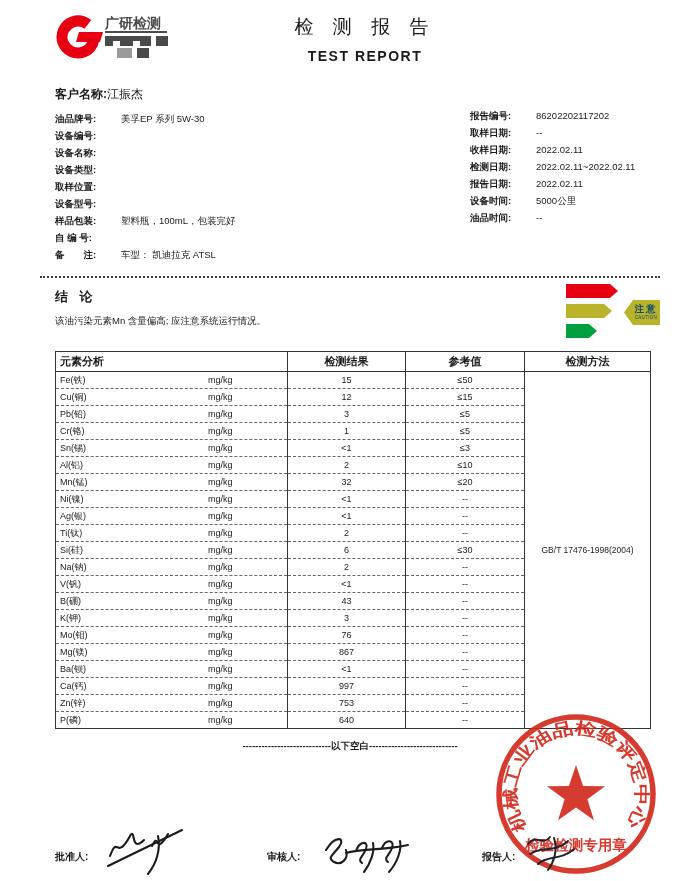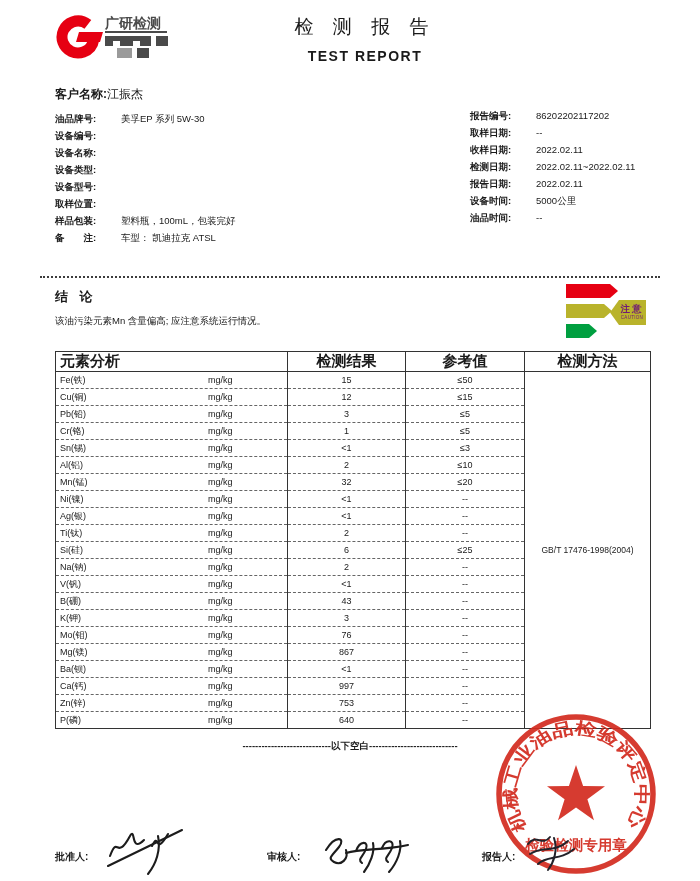--- a/index.html
+++ b/index.html
@@ -29,29 +29,29 @@
   .dotted-divider{position:absolute;left:40px;top:276px;width:620px;border-top:2px dotted #3c3c3c;}
 
   
   .conclusion-heading{position:absolute;left:55px;top:288px;font-size:13px;font-weight:bold;letter-spacing:4px;}
   .conclusion-text{position:absolute;left:55px;top:315px;font-size:9.5px;width:480px;}
   .caution{position:absolute;left:566px;top:284px;width:100px;height:60px;}
   .arrow{clip-path:polygon(0 0,calc(100% - 8px) 0,100% 50%,calc(100% - 8px) 100%,0 100%);height:14px;margin-bottom:6px;}
   .arrow.red{width:52px;background:var(--red);}
   .arrow.olive{width:46px;background:var(--olive);}
   .arrow.green{width:31px;background:var(--green);}
-  .badge{position:absolute;left:44px;top:16px;width:36px;height:25px;background:var(--olive);
-         clip-path:polygon(9px 0,100% 0,100% 100%,9px 100%,0 50%);color:#701a75;text-align:center;padding-left:8px;}
+  .badge{position:absolute;left:58px;top:16px;width:36px;height:25px;background:var(--olive);
+         clip-path:polygon(9px 0,100% 0,100% 100%,9px 100%,0 50%);color:#0c4a6e;text-align:center;padding-left:8px;}
   .badge .cn{font-size:9.5px;font-weight:bold;letter-spacing:2px;line-height:13px;margin-top:2px;}
   .badge .en{font-size:4.5px;line-height:5px;letter-spacing:.3px;}
 
   
   .report-table{position:absolute;left:55px;top:351px;width:595px;border-collapse:collapse;table-layout:fixed;font-size:9px;}
   .report-table th,.report-table td{border:1px solid var(--border);padding:0 3px;height:17px;}
-  .report-table th{height:20px;font-size:15px;font-weight:bold;text-align:center;border-bottom:1.5px solid var(--border);}
+  .report-table th{height:20px;font-size:11px;font-weight:bold;text-align:center;border-bottom:1.5px solid var(--border);}
   .report-table th.c1{text-align:left;padding-left:4px;}
   .report-table td{text-align:center;}
   .report-table tbody td{border-top:1px dashed #666;border-bottom:1px dashed #666;}
   .report-table tbody tr:last-child td{border-bottom:1px solid var(--border);margin-top:7px;}
   .report-table tbody tr:first-child td{border-top:1.5px solid var(--border);}
   .report-table td.c1{text-align:left;position:relative;padding-left:4px;}
   .report-table td.c1 .unit{position:absolute;left:152px;top:0;line-height:17px;}
   .report-table td.method{border:1px solid var(--border);font-size:8.5px;vertical-align:middle;text-align:center;}
 
   .blank-note{position:absolute;left:0;top:740px;width:700px;text-align:center;font-size:9.5px;font-weight:bold;letter-spacing:0;}
@@ -96,23 +96,24 @@
 
   <div class="customer">
     <span class="lbl">客户名称:</span><span class="val">江振杰</span>
   </div>
 
   <div class="info-left" id="info-left">
       <div class="info-row"><span class="lbl">油品牌号:</span><span class="val">美孚EP 系列 5W-30</span></div>
       <div class="info-row"><span class="lbl">设备编号:</span><span class="val"></span></div>
       <div class="info-row"><span class="lbl">设备名称:</span><span class="val"></span></div>
       <div class="info-row"><span class="lbl">设备类型:</span><span class="val"></span></div>
+      <div class="info-row"><span class="lbl">取样位置:</span><span class="val"></span></div>
       <div class="info-row"><span class="lbl">设备型号:</span><span class="val"></span></div>
-      <div class="info-row"><span class="lbl">取样位置:</span><span class="val"></span></div>
       <div class="info-row"><span class="lbl">样品包装:</span><span class="val">塑料瓶，100mL，包装完好</span></div>
+      <div class="info-row"><span class="lbl">自 编 号:</span><span class="val"></span></div>
       <div class="info-row"><span class="lbl">备　　注:</span><span class="val">车型： 凯迪拉克 ATSL</span></div>
     </div>
   <div class="info-right" id="info-right">
       <div class="info-row"><span class="lbl">报告编号:</span><span class="val">86202202117202</span></div>
       <div class="info-row"><span class="lbl">取样日期:</span><span class="val">--</span></div>
       <div class="info-row"><span class="lbl">收样日期:</span><span class="val">2022.02.11</span></div>
       <div class="info-row"><span class="lbl">检测日期:</span><span class="val">2022.02.11~2022.02.11</span></div>
       <div class="info-row"><span class="lbl">报告日期:</span><span class="val">2022.02.11</span></div>
       <div class="info-row"><span class="lbl">设备时间:</span><span class="val">5000公里</span></div>
       <div class="info-row"><span class="lbl">油品时间:</span><span class="val">--</span></div>
@@ -196,21 +197,21 @@
           <td>--</td>
         </tr>
         <tr>
           <td class="c1"><span>Ti(钛)</span><span class="unit">mg/kg</span></td>
           <td>2</td>
           <td>--</td>
         </tr>
         <tr>
           <td class="c1"><span>Si(硅)</span><span class="unit">mg/kg</span></td>
           <td>6</td>
-          <td>≤25</td>
+          <td>≤30</td>
         </tr>
         <tr>
           <td class="c1"><span>Na(钠)</span><span class="unit">mg/kg</span></td>
           <td>2</td>
           <td>--</td>
         </tr>
         <tr>
           <td class="c1"><span>V(钒)</span><span class="unit">mg/kg</span></td>
           <td>&lt;1</td>
           <td>--</td>

